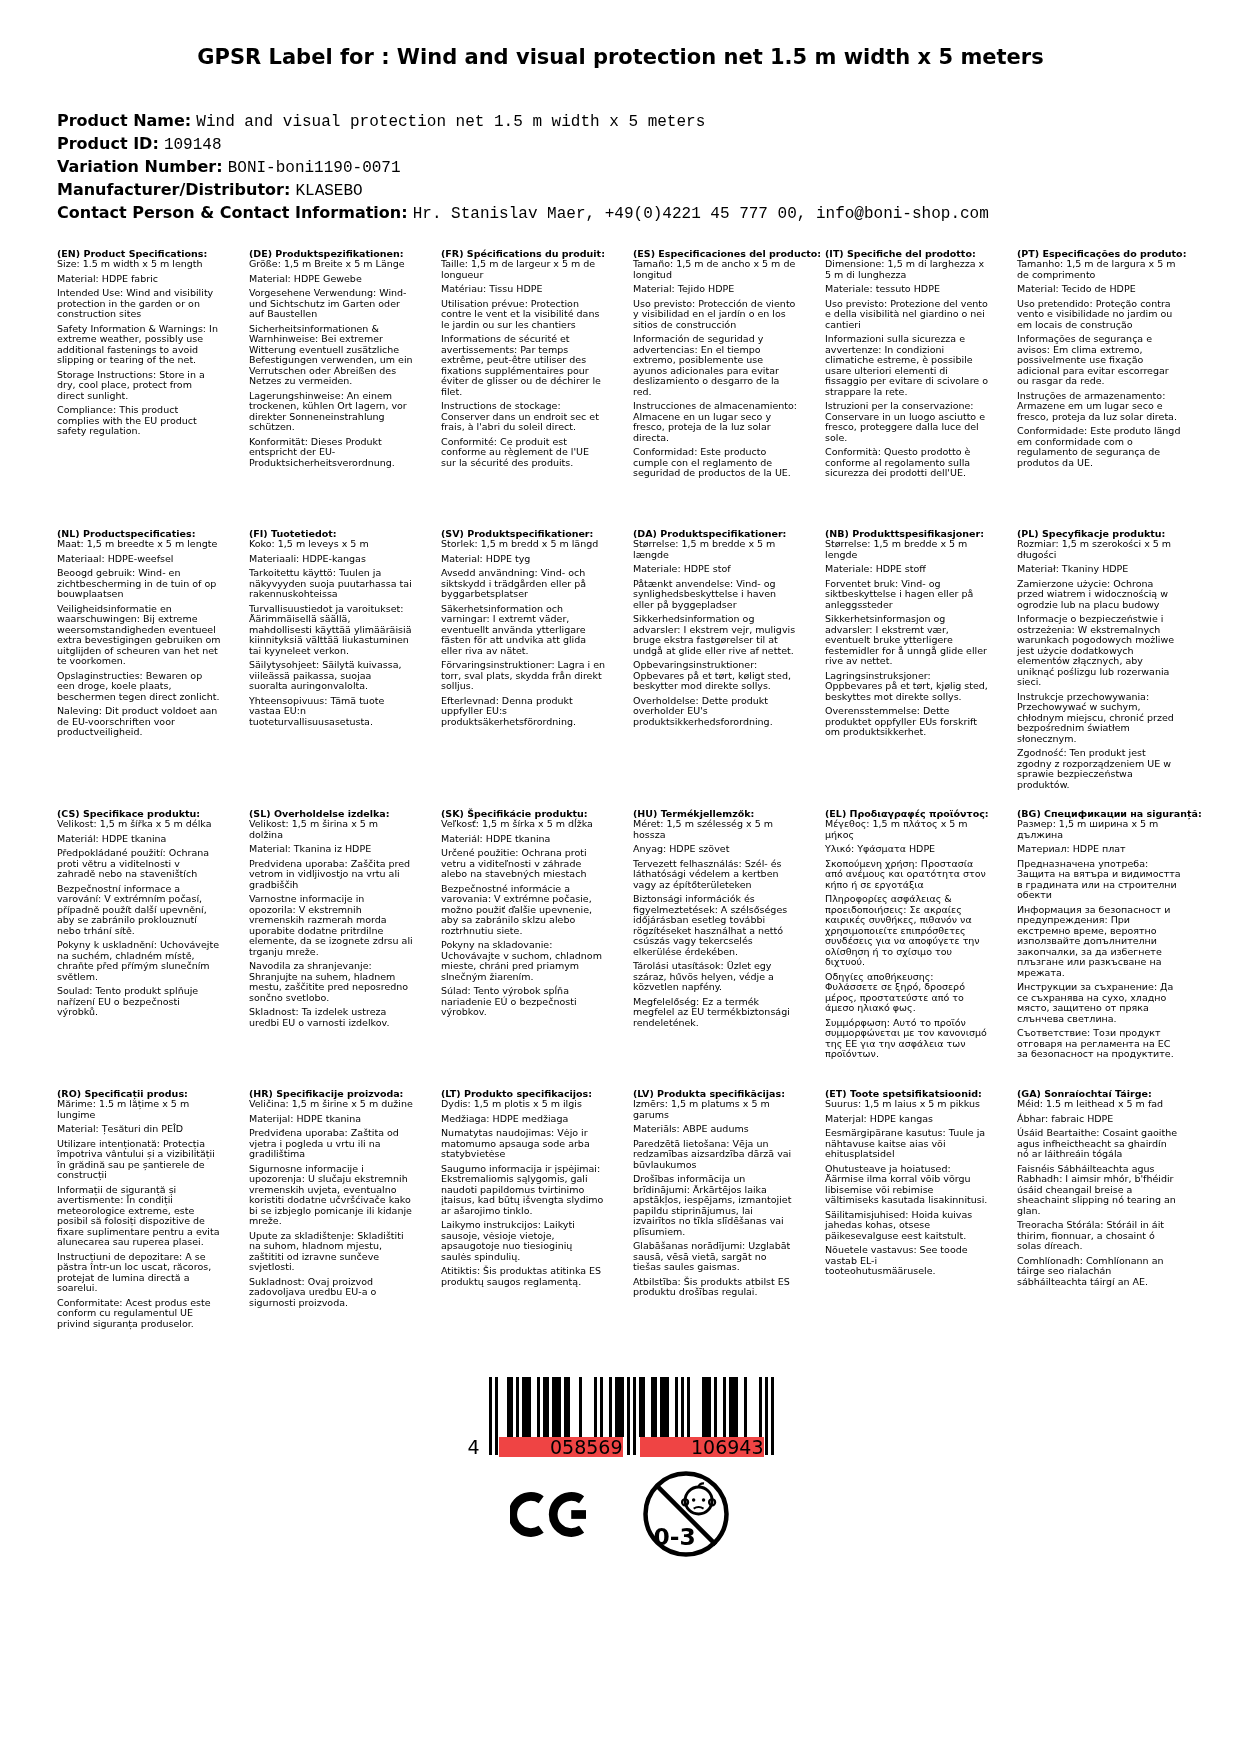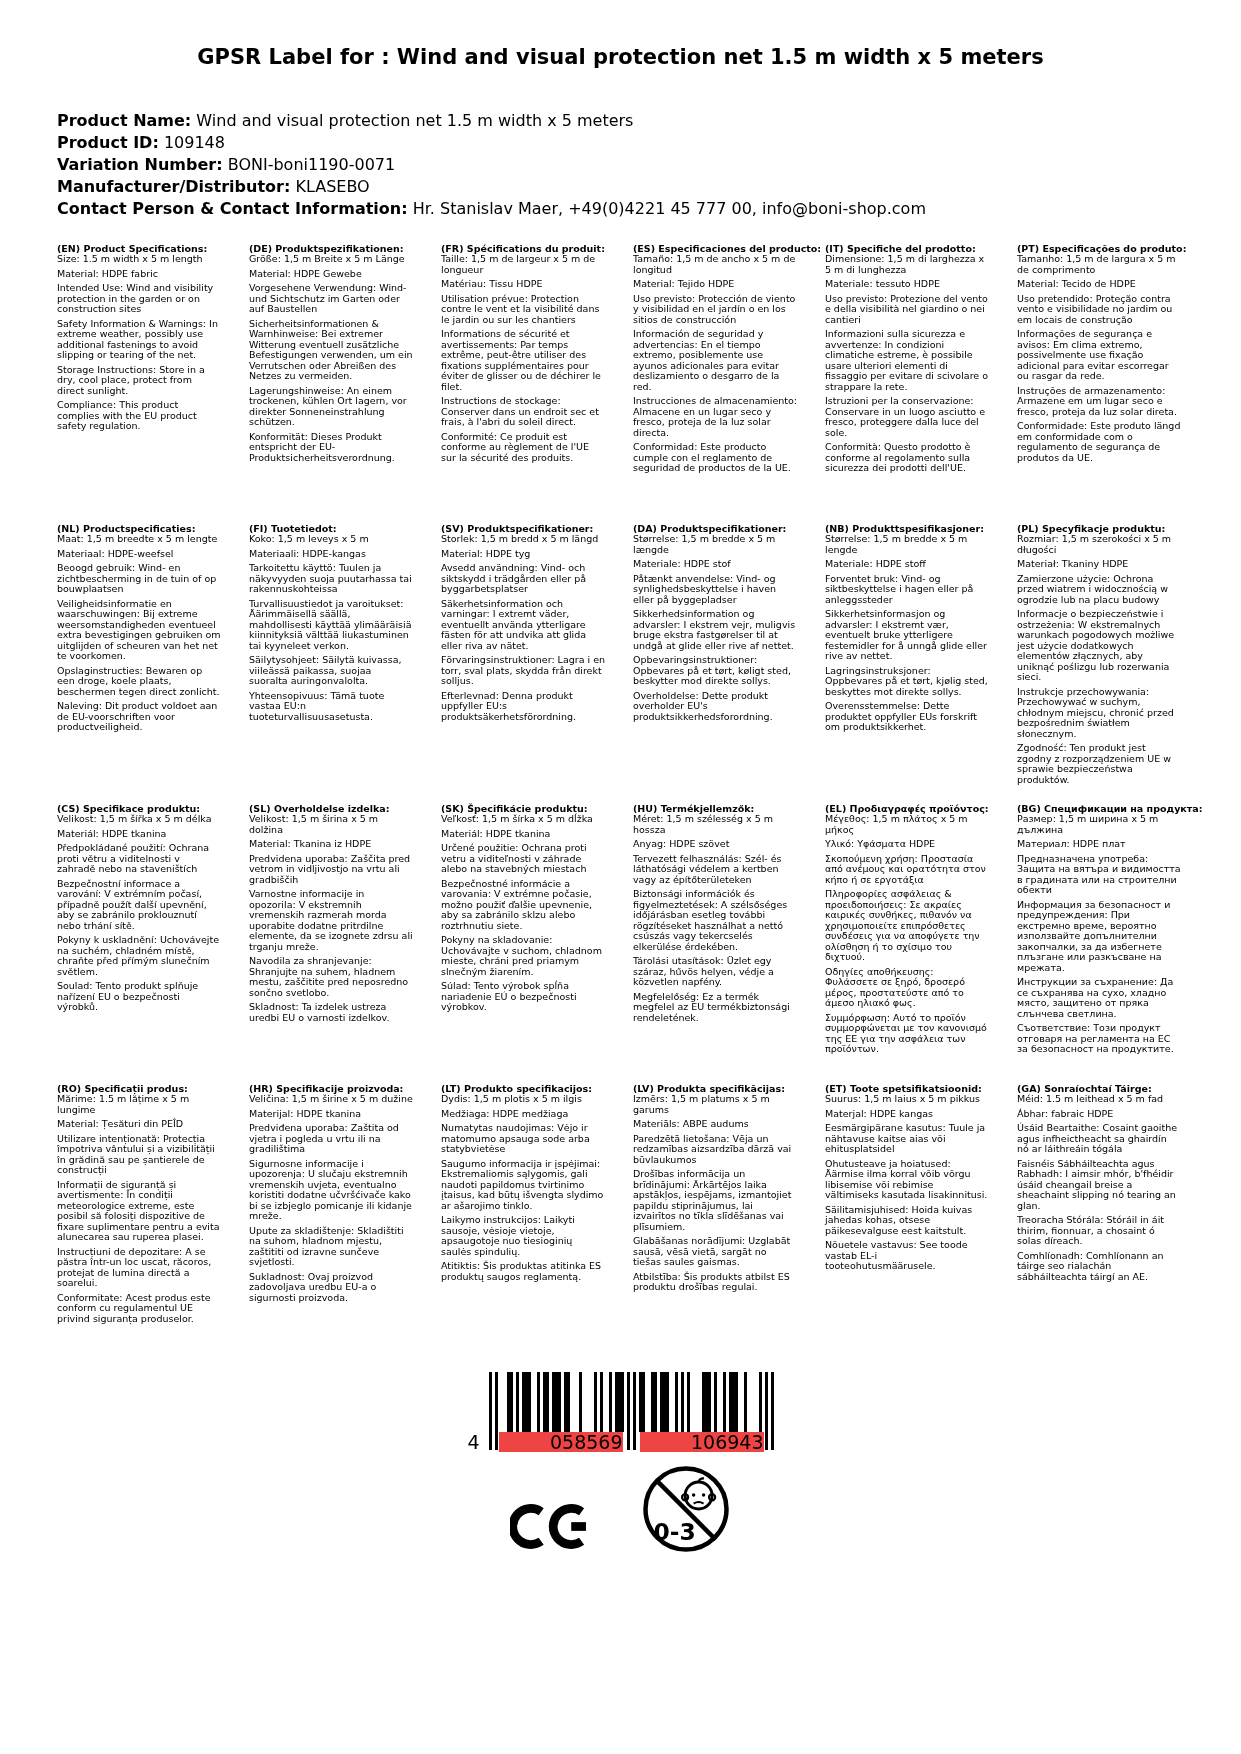--- a/index.html
+++ b/index.html
@@ -9,21 +9,21 @@
     font-family:"DejaVu Sans","Liberation Sans",sans-serif; color:#000;
     overflow:hidden;
   }
   .page-title {
     margin:44px auto 0 auto; max-width:960px; text-align:center;
     font-size:21px; font-weight:bold; line-height:1.32;
   }
   .product-info { margin:38px 0 0 57px; }
   .product-info .row { font-size:16px; line-height:22px; }
   .product-info .lbl { font-weight:bold; }
-  .product-info .val { font-weight:normal; }
+  .product-info .val { font-weight:normal;font-family:Liberation Mono, monospace; }
   .lang-grid {
     margin:24px 0 0 57px;
     display:grid;
     grid-template-columns:repeat(6,164px);
     grid-template-rows:280px 280px 280px auto;
     column-gap:28px;
     align-items:start;
   }
   .lang-block { font-size:9.5px; line-height:10.5px; overflow:visible; }
   .lang-block h3 { font-size:9.5px; font-weight:bold; white-space:nowrap; }
@@ -37,21 +37,21 @@
   .bc-bars-wrap { position:relative; width:285px; height:80px; }
   .bc-bars-wrap svg { position:absolute; left:0; top:0; }
   .bc-digits span {
     position:absolute; top:60px; height:20px; line-height:21px;
     font-size:19px; text-align:right; background:#ef4444;
   }
   .bc-digits .g1 { left:10px; width:124px; }
   .bc-digits .g2 { left:151px; width:124px; }
   .symbols-row {
     margin-top:12px; display:flex; justify-content:center;
-    align-items:flex-end; gap:49px;
+    align-items:center; gap:49px;
   }
   .ce-mark svg, .age-warning svg { display:block; }
 </style>
 </head>
 <body>
 
 <h1 class="page-title">GPSR Label for : Wind and visual protection net 1.5 m width x 5 meters</h1>
 
 <div class="product-info">
   <div class="row">
@@ -224,21 +224,21 @@
     <article class="lang-block">
       <h3>(EL) Προδιαγραφές προϊόντος:</h3>
       <p>Μέγεθος: 1,5 m πλάτος x 5 m μήκος</p>
       <p>Υλικό: Υφάσματα HDPE</p>
       <p>Σκοπούμενη χρήση: Προστασία από ανέμους και ορατότητα στον κήπο ή σε εργοτάξια</p>
       <p>Πληροφορίες ασφάλειας &amp; προειδοποιήσεις: Σε ακραίες καιρικές συνθήκες, πιθανόν να χρησιμοποιείτε επιπρόσθετες συνδέσεις για να αποφύγετε την ολίσθηση ή το σχίσιμο του διχτυού.</p>
       <p>Οδηγίες αποθήκευσης: Φυλάσσετε σε ξηρό, δροσερό μέρος, προστατεύστε από το άμεσο ηλιακό φως.</p>
       <p>Συμμόρφωση: Αυτό το προϊόν συμμορφώνεται με τον κανονισμό της ΕΕ για την ασφάλεια των προϊόντων.</p>
     </article>
     <article class="lang-block">
-      <h3>(BG) Спецификации на продукта:</h3>
+      <h3>(BG) Спецификации на siguranță:</h3>
       <p>Размер: 1,5 m ширина x 5 m дължина</p>
       <p>Материал: HDPE плат</p>
       <p>Предназначена употреба: Защита на вятъра и видимостта в градината или на строителни обекти</p>
       <p>Информация за безопасност и предупреждения: При екстремно време, вероятно използвайте допълнителни закопчалки, за да избегнете плъзгане или разкъсване на мрежата.</p>
       <p>Инструкции за съхранение: Да се съхранява на сухо, хладно място, защитено от пряка слънчева светлина.</p>
       <p>Съответствие: Този продукт отговаря на регламента на ЕС за безопасност на продуктите.</p>
     </article>
     <article class="lang-block">
       <h3>(RO) Specificații produs:</h3>
       <p>Mărime: 1.5 m lățime x 5 m lungime</p>

